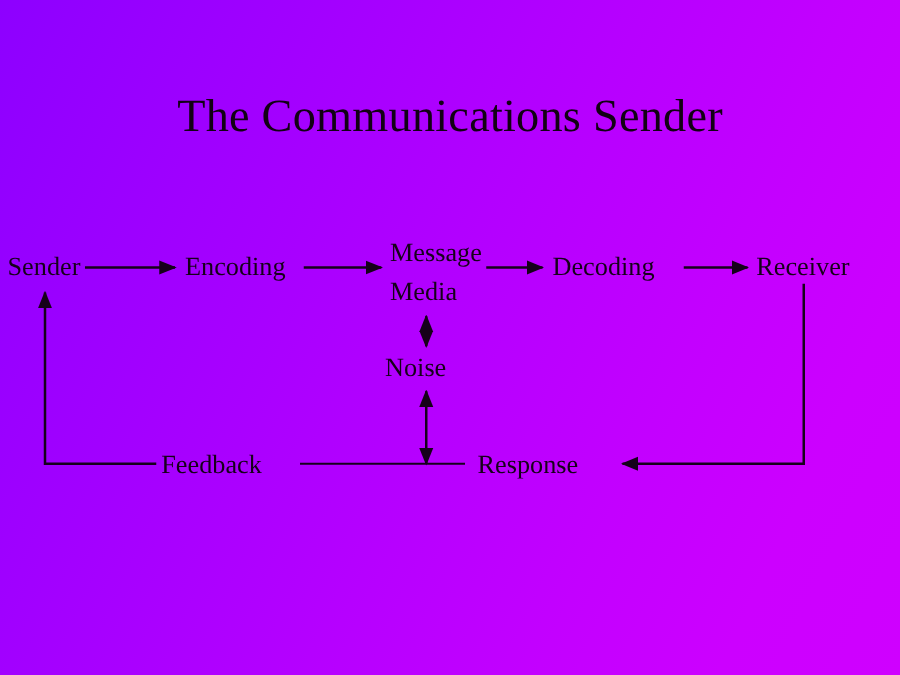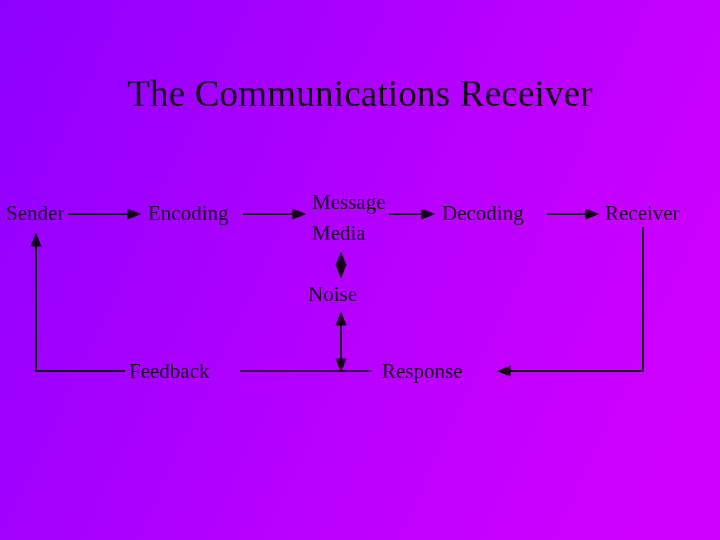--- a/index.html
+++ b/index.html
@@ -63,21 +63,21 @@
     stroke: #16001a;
     stroke-width: 1.6;
     fill: none;
   }
 </style>
 </head>
 <body>
 
 <div id="slide">
 
-  <h1 id="slide-title">The Communications Receiver</h1>
+  <h1 id="slide-title">The Communications Sender</h1>
 
   <svg id="diagram" viewBox="0 0 720 540">
     <defs>
       <marker id="arrowR" viewBox="0 0 10 10" refX="9" refY="5" markerWidth="7" markerHeight="7" orient="auto-start-reverse">
         <path d="M 0 1 L 10 5 L 0 9 z" fill="#16001a"></path>
       </marker>
       <marker id="arrowEnd" viewBox="0 0 10 10" refX="9" refY="5" markerWidth="7" markerHeight="7" orient="auto">
         <path d="M 0 1 L 10 5 L 0 9 z" fill="#16001a"></path>
       </marker>
       <marker id="arrowStart" viewBox="0 0 10 10" refX="9" refY="5" markerWidth="7" markerHeight="7" orient="auto-start-reverse">

